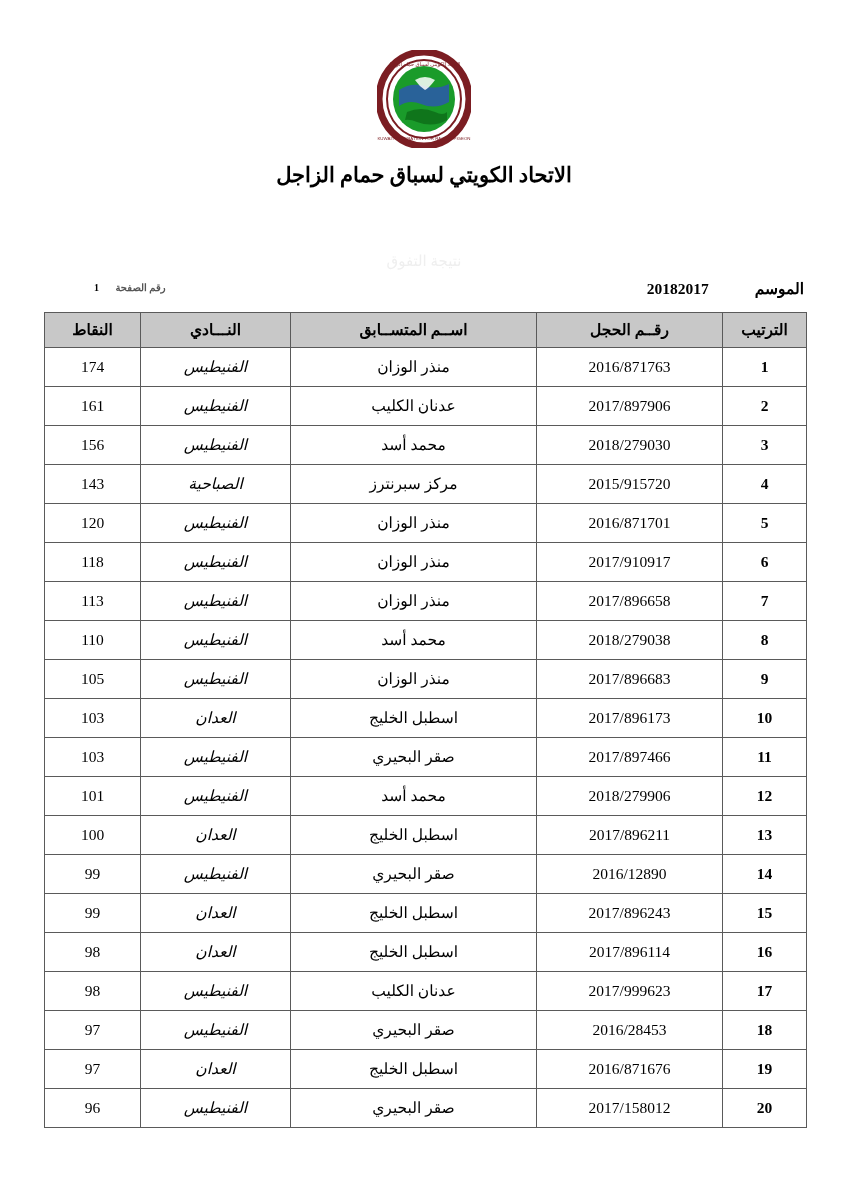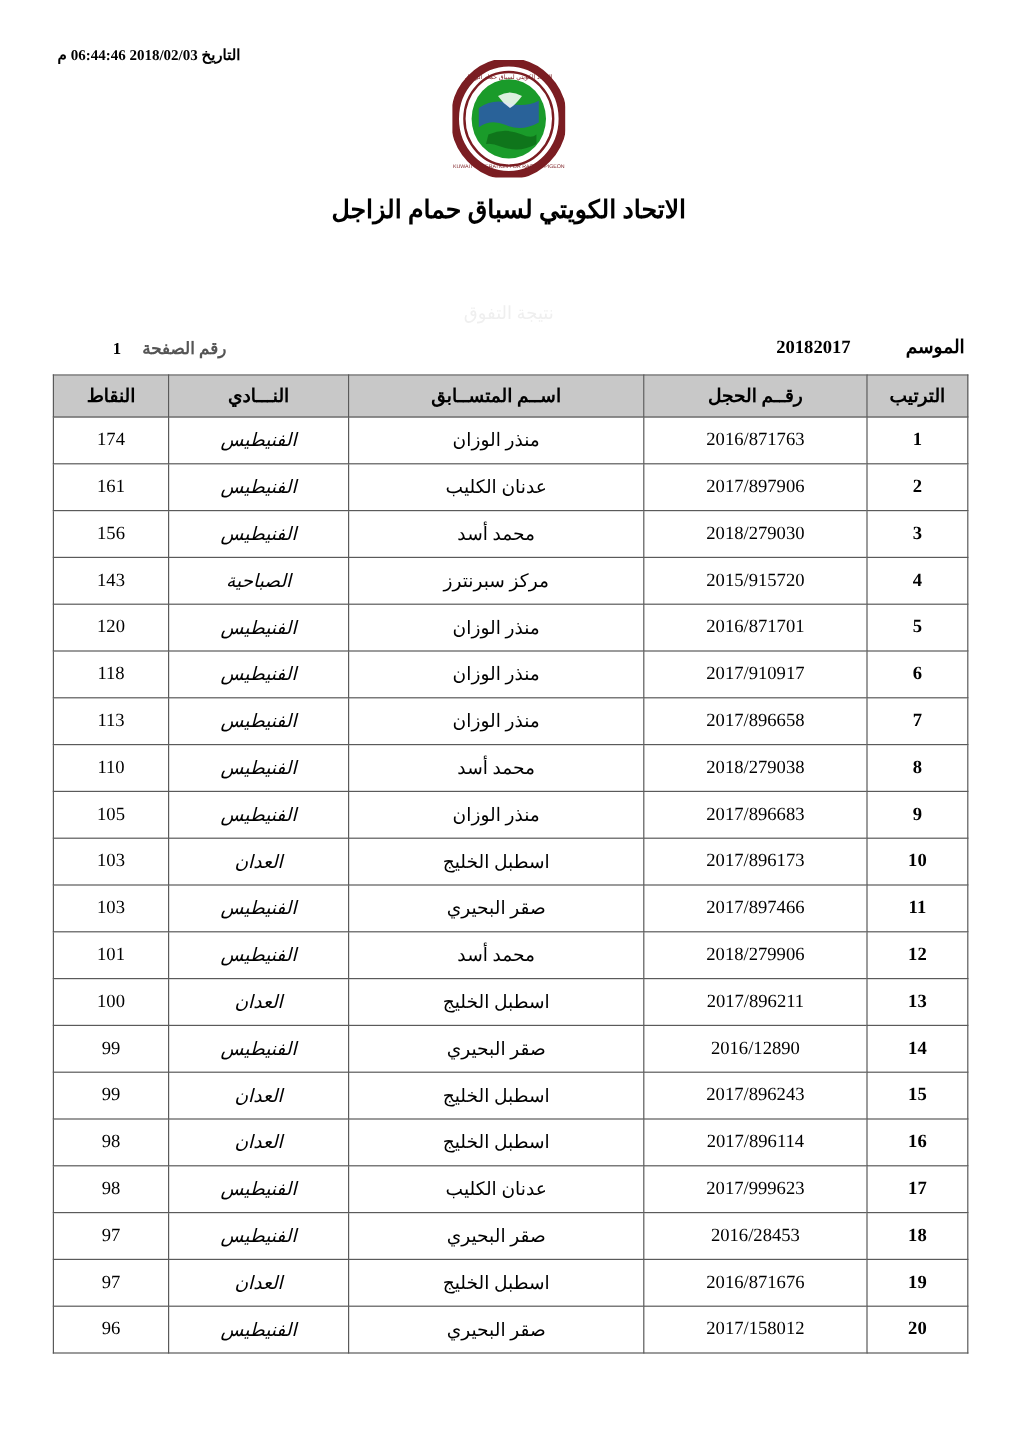--- a/index.html
+++ b/index.html
@@ -100,21 +100,21 @@
     position: absolute;
     right: 0;
     top: 0;
     white-space: nowrap;
   }
   .subhead .season .s-lbl { margin-left: 42px; }
   .subhead .page-no {
     position: absolute;
     left: 50px;
     top: 2px;
-    font-size: 14px;
+    font-size: 10px;
     white-space: nowrap;
     color: #555555;
   }
   .subhead .page-no .p-lbl { margin-left: 14px; }
   .subhead .page-no .p-val { color: #000; font-weight: bold; }
 
   
   table.results {
     position: absolute;
     top: 312px;
@@ -163,26 +163,20 @@
     color: #efefef;
     letter-spacing: 3px;
     user-select: none;
   }
 </style>
 </head>
 <body>
 
 <div class="page">
 
-  <div class="meta-row">
-    <div class="meta-date">
-      <span class="lbl">التاريخ</span>
-      <span class="val">2018/02/03  06:44:46 م</span>
-    </div>
-  </div>
 
   <div class="logo-wrap">
     <div class="logo">
       <svg viewBox="0 0 94 98" width="94" height="98" aria-hidden="true">
         <ellipse cx="47" cy="49" rx="45" ry="47" fill="#ffffff" stroke="#7b1d22" stroke-width="7"></ellipse>
         <ellipse cx="47" cy="49" rx="37" ry="39" fill="#ffffff" stroke="#7b1d22" stroke-width="2"></ellipse>
         <ellipse cx="47" cy="49" rx="31" ry="33" fill="#1a9b2a"></ellipse>
         <path d="M22 40 Q34 32 47 36 Q60 40 72 34 L72 52 Q58 60 44 54 Q32 49 22 56 Z" fill="#2f4fbf" opacity="0.75"></path>
         <path d="M30 62 Q44 56 58 62 Q66 66 70 62 L70 70 Q56 78 40 72 Q33 69 28 70 Z" fill="#0d6b18" opacity="0.8"></path>
         <path d="M38 30 q10 -6 20 0 q-6 8 -10 10 q-6 -4 -10 -10 z" fill="#ffffff" opacity="0.85"></path>

